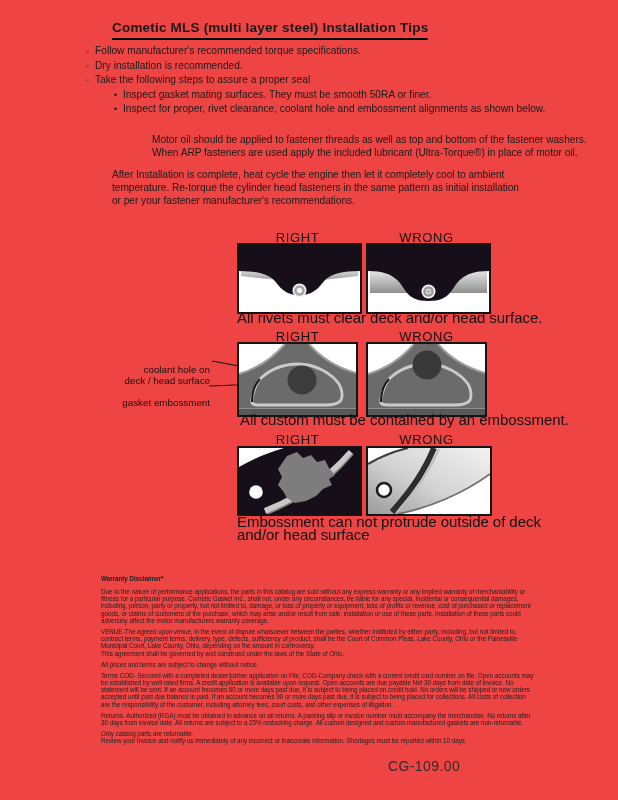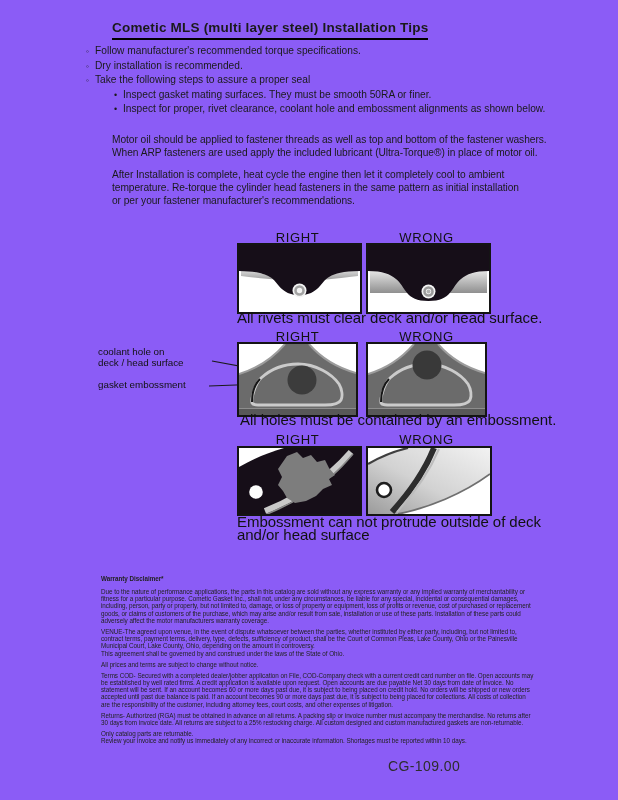--- a/index.html
+++ b/index.html
@@ -1,36 +1,36 @@
 <!DOCTYPE html>
 <html><head>
 <meta charset="utf-8">
 <style>
   html,body{margin:0;padding:0;background:#ffffff;}
   .page{
-    position:relative;width:618px;height:800px;background:#8b5cf6;overflow:hidden;
+    position:relative;width:618px;height:800px;background:#ef4444;overflow:hidden;
     font-family:"Liberation Sans","DejaVu Sans",sans-serif;color:#1a1a1a;
   }
   .abs{position:absolute;}
   .title{
     left:112px;top:20px;font-size:13.5px;font-weight:bold;letter-spacing:.2px;
     border-bottom:2px solid #000;padding-bottom:3px;white-space:nowrap;
   }
   .bullets{left:86px;top:44px;font-size:10.2px;line-height:13.6px;white-space:nowrap;}
   .bullet-row{display:flex;align-items:baseline;}
   .bullet-row .mk{width:9px;font-size:8px;color:#1a1a1a;}
   .sub{margin-left:28px;}
   .sub .mk{font-size:9px;}
   .h-diesel{left:112px;top:117px;font-size:12px;font-weight:bold;letter-spacing:.1px;}
   .para{left:112px;font-size:10.2px;line-height:12.8px;white-space:pre-line;letter-spacing:-.05px;}
   .rw-label{font-size:13px;letter-spacing:.6px;text-align:center;width:121px;color:#111;}
   .panel{border:2px solid #141414;background:#fff;}
   .panel svg{display:block;}
   .caption{font-size:15px;letter-spacing:-.05px;color:#111;white-space:pre-line;line-height:12.6px;}
-  .side-label{font-size:9.8px;text-align:left;width:112px;line-height:11.2px;color:#111;}
+  .side-label{font-size:9.8px;text-align:right;width:112px;line-height:11.2px;color:#111;margin-top:18px;}
   .fineprint{left:101px;top:575px;width:434px;font-size:6.3px;line-height:7.3px;color:#222;letter-spacing:-.03px;}
   .fineprint .fp-h{font-weight:bold;margin:0 0 5.5px 0;}
   .fineprint p{margin:0 0 3.6px 0;white-space:pre-line;}
   .footer-code{left:388px;top:758px;font-size:14px;letter-spacing:.4px;color:#2d2d2d;}
 </style>
 </head>
 <body>
 
 <div class="page">
 
@@ -52,21 +52,21 @@
     <div class="bullet-row sub">
       <span class="mk">•</span>
       <span>Inspect gasket mating surfaces.  They must be smooth 50RA or finer.</span>
     </div>
     <div class="bullet-row sub">
       <span class="mk">•</span>
       <span>Inspect for proper, rivet clearance, coolant hole and embossment alignments as shown below.</span>
     </div>
   </div>
 
-  <div class="abs para" style="top:134px;">Motor oil should be applied to fastener threads as well as top and bottom of the fastener washers.
+  <div class="abs para" style="top:134px;margin-left:40px;">Motor oil should be applied to fastener threads as well as top and bottom of the fastener washers.
 When ARP fasteners are used apply the included lubricant (Ultra-Torque®) in place of motor oil.</div>
   <div class="abs para" style="top:169px;">After Installation is complete, heat cycle the engine then let it completely cool to ambient
 temperature. Re-torque the cylinder head fasteners in the same pattern as initial installation
 or per your fastener manufacturer's recommendations.</div>
 
   <div class="abs rw-label" style="left:237px;top:230px;">RIGHT</div>
   <div class="abs rw-label" style="left:366px;top:230px;">WRONG</div>
 
   <div class="abs panel" style="left:237px;top:243px;">
     <svg width="121" height="67" viewBox="0 0 121 67">
@@ -136,21 +136,21 @@
       <path d="M0,30 C20,24 34,14 46,0" fill="none" stroke="#9c9c9c" stroke-width="2"></path>
       <path d="M70,0 C82,14 96,23 117,29" fill="none" stroke="#9c9c9c" stroke-width="2"></path>
       <path d="M13,59 C12,55 16,40 22,34 C32,25 46,20 59,20 C77,20 93,30 100,40 C103,45 104,52 102,56 C100,60 94,61 86,61 L24,61 C18,61 14,61 13,59 Z" fill="none" stroke="#cbcbcb" stroke-width="2.8"></path>
       <path d="M13,58 C13,48 16,40 21,35" fill="none" stroke="#161616" stroke-width="2"></path>
       <circle cx="59" cy="21" r="14.5" fill="#393939"></circle>
       <rect x="0" y="65" width="117" height="6" fill="#585858"></rect>
       <line x1="0" y1="64.5" x2="117" y2="64.5" stroke="#8d8d8d" stroke-width="1"></line>
     </svg>
   </div>
 
-  <div class="abs caption" style="left:240px;top:414px;">All holes must be contained by an embossment.</div>
+  <div class="abs caption" style="left:240px;top:414px;">All custom must be contained by an embossment.</div>
 
   <div class="abs rw-label" style="left:237px;top:432px;">RIGHT</div>
   <div class="abs rw-label" style="left:366px;top:432px;">WRONG</div>
 
   <div class="abs panel" style="left:237px;top:446px;">
     <svg width="121" height="66" viewBox="0 0 121 66">
       <rect width="121" height="66" fill="#ffffff"></rect>
       <path d="M0,19 C14,11 28,5 45,0 L121,0 L121,66 L0,66 Z" fill="#160e18"></path>
       <path d="M26,63 C46,55 70,42 92,24 C100,17 106,11 112,4" fill="none" stroke="#c9c9c9" stroke-width="6"></path>
       <path d="M28,66 C48,58 73,44 95,26 C103,19 108,13 114,6" fill="none" stroke="#8a8a8a" stroke-width="1.6"></path>

